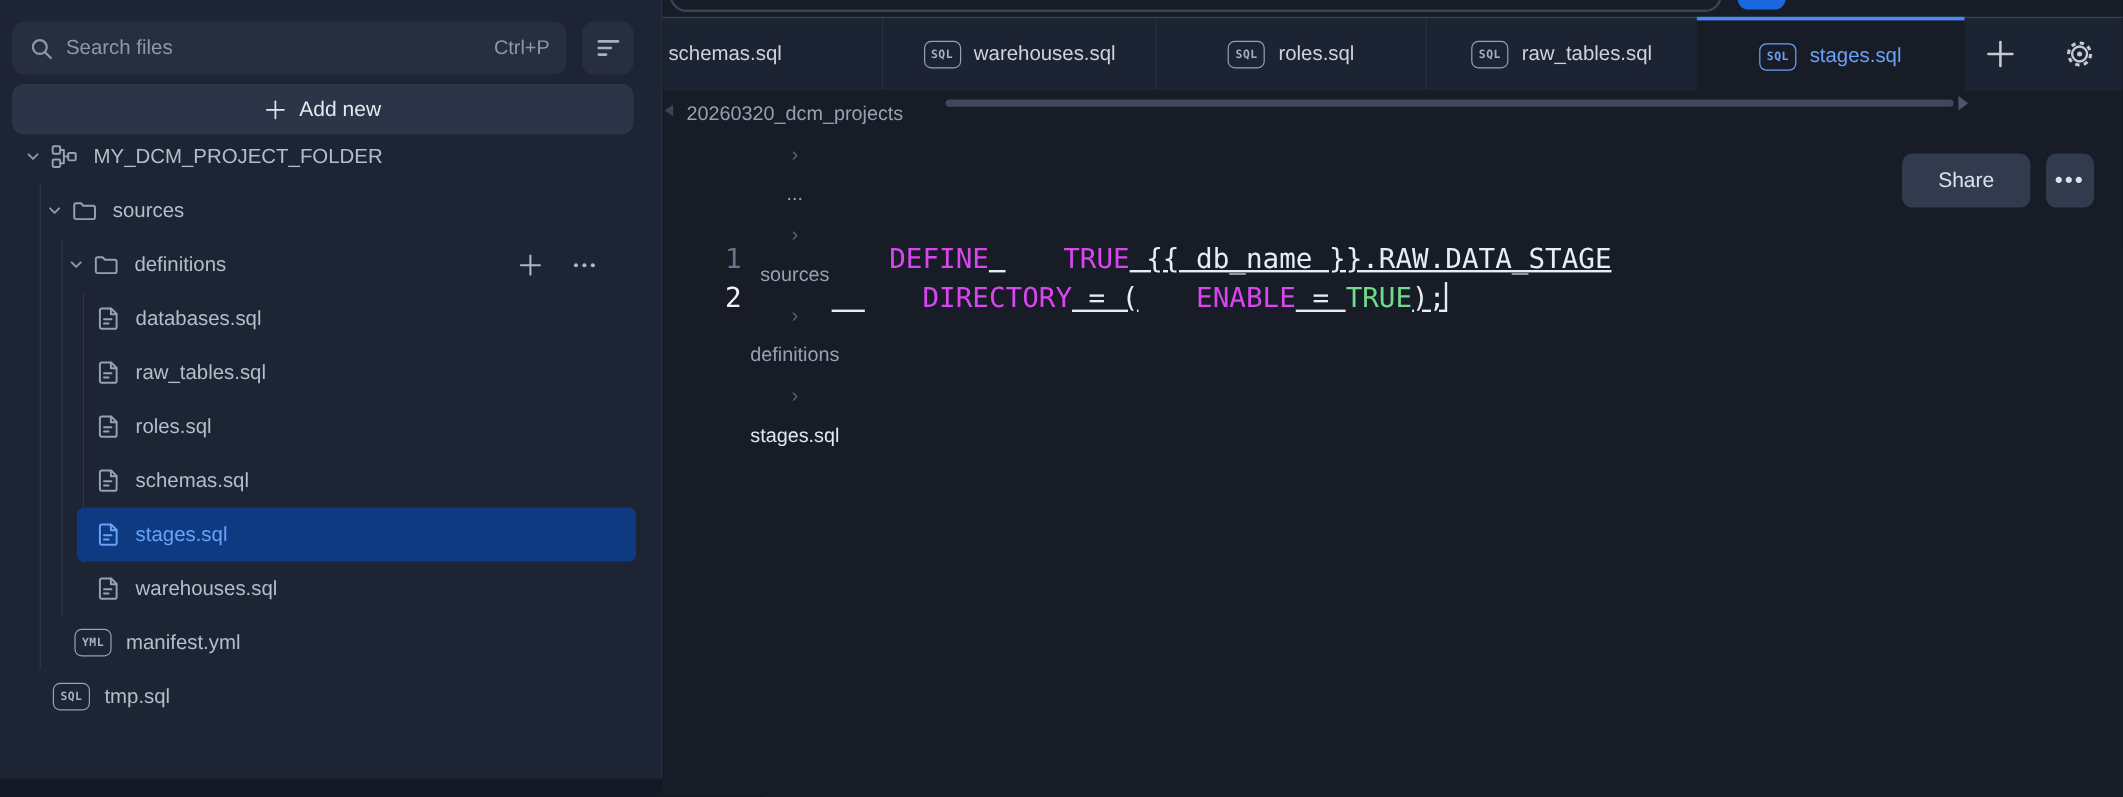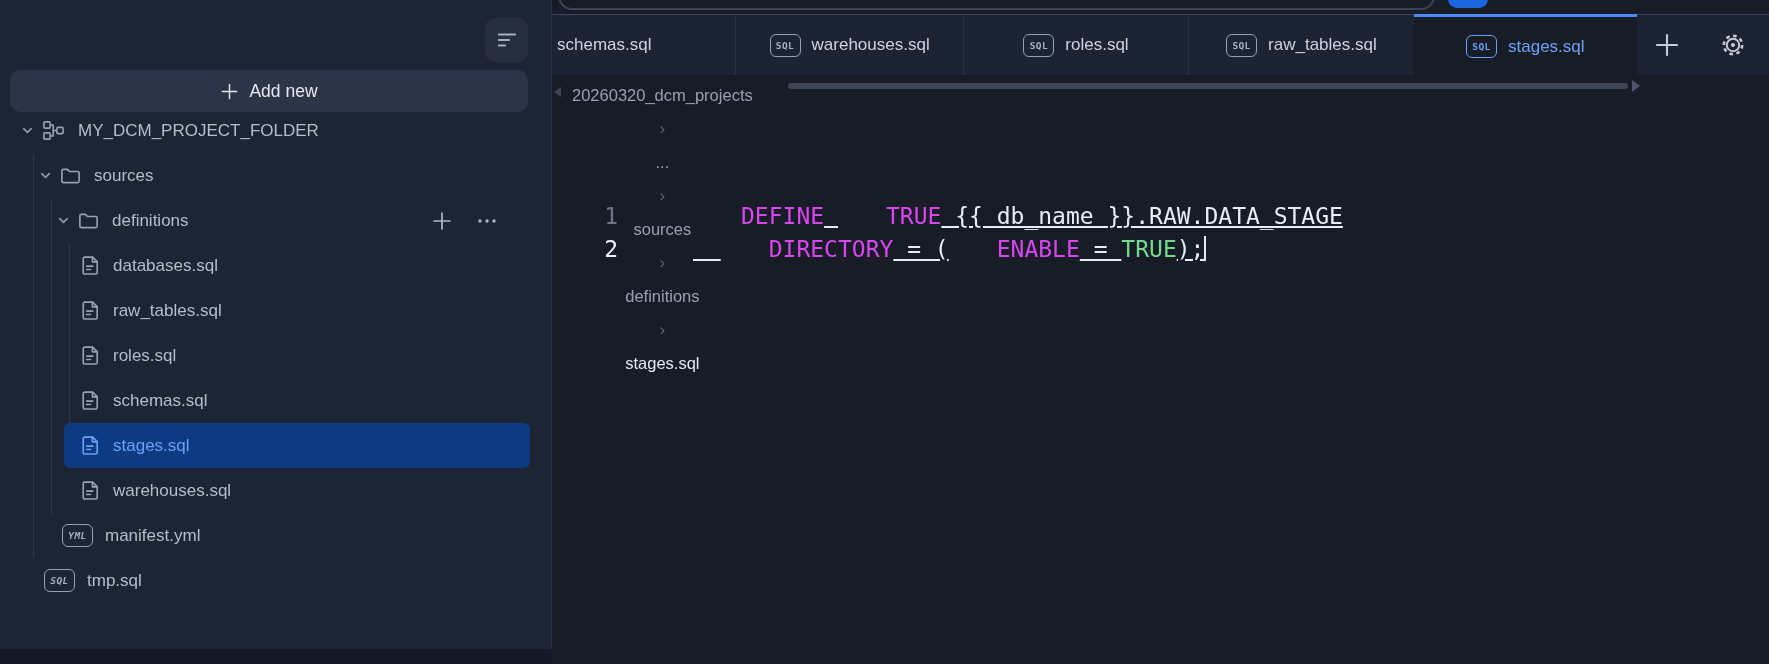--- a/index.html
+++ b/index.html
@@ -13,21 +13,21 @@
   .searchbox input { flex:1; background:transparent; border:none; outline:none; color:#c7cdd9; font-size:17px; font-family:"Liberation Sans",sans-serif; margin-left:10px; }
   .searchbox input::placeholder { color:#8d97aa; opacity:1; }
   .shortcut { color:#8d97aa; font-size:16.5px; }
   .sortbtn { position:absolute; left:485px; top:18px; width:43px; height:44px; background:#272e3f; border-radius:10px; display:flex; align-items:center; justify-content:center; cursor:pointer; }
   .addnew { position:absolute; left:10px; top:70px; width:518px; height:42px; background:#2c3447; border-radius:10px; display:flex; align-items:center; justify-content:center; gap:10px; color:#e4e8f0; font-size:17.5px; cursor:pointer; }
 
   .tree { position:absolute; left:0; top:108px; width:552px; }
   .guide { position:absolute; width:1px; background:#2e3648; }
   .trow { position:relative; height:45px; display:flex; align-items:center; color:#b4bdcc; font-size:17px; cursor:pointer; }
   .trow .chev { display:flex; align-items:center; margin-right:6px; }
-  .trow .ticn { display:flex; align-items:center; margin-right:12px;font-style:italic; }
+  .trow .ticn { display:flex; align-items:center; margin-right:12px; }
   .trow.lvlF0 { padding-left:44px; }
   .trow.lvlF1 { padding-left:62px; }
   .trow.lvlF3 { padding-left:80px; }
   .trow.lvlC0 { padding-left:20px; }
   .trow.lvlC1 { padding-left:38px; }
   .trow.lvlC2 { padding-left:56px; }
   .trow.selected::before { content:""; position:absolute; left:64px; width:466px; top:0; bottom:0; background:#0d3a80; border-radius:6px; }
   .trow.selected { color:#6aa2f8; }
   .trow > * { position:relative; }
   .rowact { position:absolute; top:0; bottom:0; display:flex; align-items:center; justify-content:center; width:30px; color:#aeb7c7; }
@@ -76,20 +76,30 @@
 
   svg { display:block; }
   .dots3 { letter-spacing:2px; font-size:18px; font-weight:bold; }
 </style>
 </head>
 <body>
 
 <div class="page">
 
   <div class="sidebar">
+    <div class="searchbox">
+      <span>
+        <svg width="21" height="21" viewBox="0 0 24 24" fill="none" stroke="#8d97aa" stroke-width="2.1" stroke-linecap="round">
+          <circle cx="10.5" cy="10.5" r="6.6"></circle>
+            <line x1="15.6" y1="15.6" x2="21" y2="21"></line>
+        </svg>
+      </span>
+      <input type="text" placeholder="Search files" style="">
+      <span class="shortcut">Ctrl+P</span>
+    </div>
     <div class="sortbtn">
       <span>
         <svg width="24" height="24" viewBox="0 0 24 24" stroke="#a6b0c2" stroke-width="2.2" stroke-linecap="round">
           <line x1="4" y1="6.5" x2="20" y2="6.5"></line>
             <line x1="4" y1="12" x2="14" y2="12"></line>
             <line x1="4" y1="17.5" x2="10" y2="17.5"></line>
         </svg>
       </span>
     </div>
     <div class="addnew">
@@ -302,19 +312,25 @@
           <span class="crumb">...</span>
           <span class="csep">›</span>
           <span class="crumb">sources</span>
           <span class="csep">›</span>
           <span class="crumb">definitions</span>
           <span class="csep">›</span>
           <span class="crumb current">stages.sql</span>
         </div>
     </div>
 
+    <div class="actionrow">
+      <div class="sharebtn">Share</div>
+      <div class="morebtn">
+        <span class="dots3">•••</span>
+      </div>
+    </div>
 
     <div class="codearea" id="codearea">
         <div class="cline"><span class="gut">1</span><span class="ctext"><span class="tk-kw">DEFINE</span><span class="tk-pl"> </span><span class="tk-kw">TRUE</span><span class="tk-pl"> {{ db_name }}.RAW.DATA_STAGE</span></span></div>
         <div class="cline activeln"><span class="gut">2</span><span class="ctext"><span class="tk-pl">  </span><span class="tk-kw">DIRECTORY</span><span class="tk-pl"> = (</span><span class="tk-kw">ENABLE</span><span class="tk-pl"> = </span><span class="tk-green">TRUE</span><span class="tk-pl">);</span><span class="caret"></span></span></div>
       </div>
   </div>
 </div>
 
 </body></html>

